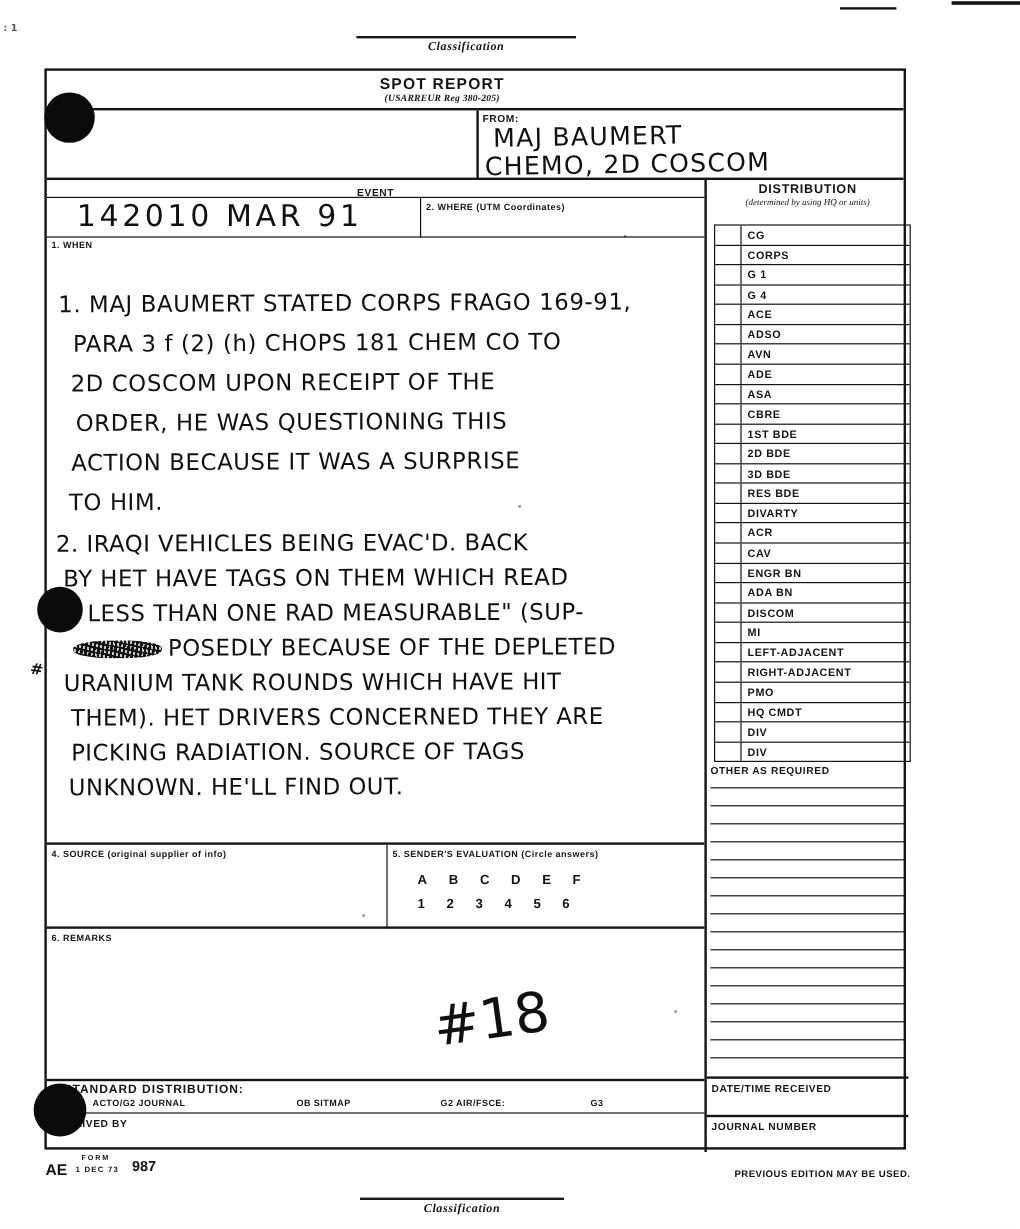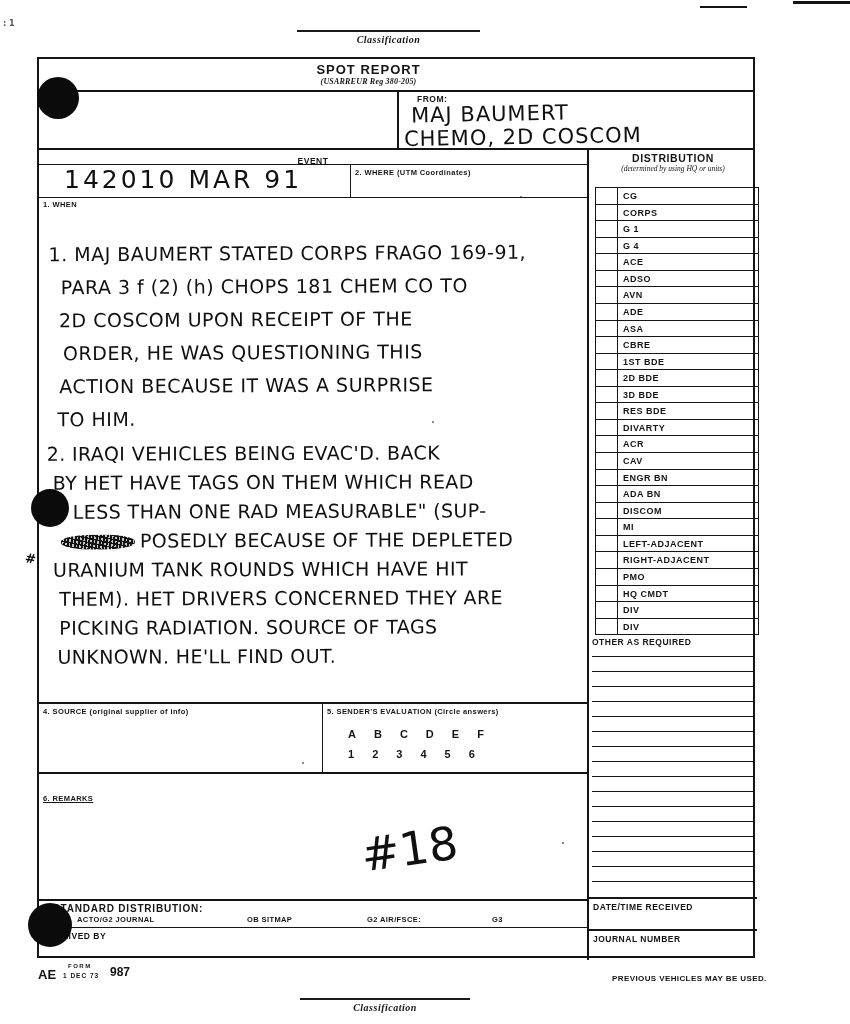--- a/index.html
+++ b/index.html
@@ -89,21 +89,21 @@
 
   <div class="form">
 
     <div class="title-row">
       <div class="title">SPOT REPORT</div>
       <div class="subtitle">(USARREUR Reg 380-205)</div>
     </div>
 
     <div class="from-row">
       <div class="from-cell">
-        <div class="abs lbl-md" style="left:18px;top:2px;">FROM:</div>
+        <div class="abs lbl-md" style="left:3px;top:2px;">FROM:</div>
         <div class="abs hw hw-from" style="left:12px;top:10px;transform:rotate(-1deg);">MAJ BAUMERT</div>
         <div class="abs hw hw-from" style="left:5px;top:33px;transform:rotate(-1deg);">CHEMO, 2D COSCOM</div>
       </div>
     </div>
 
     <div class="event-hdr">
       <span class="lbl-md">EVENT</span>
     </div>
 
     <div class="when-row">
@@ -155,21 +155,21 @@
           <span>2</span>
           <span>3</span>
           <span>4</span>
           <span>5</span>
           <span>6</span>
         </div>
       </div>
     </div>
 
     <div class="remarks-box">
-      <div class="abs lbl" style="left:4px;top:20px;text-decoration:underline;">6. REMARKS</div>
+      <div class="abs lbl" style="left:4px;top:3px;">6. REMARKS</div>
       <div class="abs hw hw-remark" style="left:322px;top:48px;">#18</div>
     </div>
 
     <div class="std-row">
       <div class="abs lbl-lg" style="left:14px;top:2px;">STANDARD DISTRIBUTION:</div>
       <div class="abs lbl" style="left:38px;top:14px;">ACTO/G2 JOURNAL</div>
       <div class="abs lbl" style="left:208px;top:14px;">OB SITMAP</div>
       <div class="abs lbl" style="left:328px;top:14px;">G2 AIR/FSCE:</div>
       <div class="abs lbl" style="left:453px;top:14px;">G3</div>
     </div>
@@ -324,17 +324,17 @@
   </div>
 
   <div class="redaction" style="left:37px;top:77px;width:42px;height:42px;"></div>
   <div class="redaction" style="left:31px;top:489px;width:38px;height:38px;"></div>
   <div class="redaction" style="left:28px;top:903px;width:44px;height:44px;"></div>
 
   <div class="abs" style="left:38px;top:967px;font:bold 13px 'Liberation Sans',sans-serif;">AE</div>
   <div class="abs" style="left:68px;top:963px;font:bold 6px 'Liberation Sans',sans-serif;letter-spacing:1.5px;">FORM</div>
   <div class="abs" style="left:63px;top:972px;font:bold 6.5px 'Liberation Sans',sans-serif;letter-spacing:1px;">1 DEC 73</div>
   <div class="abs" style="left:110px;top:965px;font:bold 12px 'Liberation Sans',sans-serif;">987</div>
-  <div class="abs" style="left:612px;top:974px;font:bold 8px 'Liberation Sans',sans-serif;letter-spacing:.4px;">PREVIOUS VEHICLES MAY BE USED.</div>
+  <div class="abs" style="left:612px;top:974px;font:bold 8px 'Liberation Sans',sans-serif;letter-spacing:.4px;">PREVIOUS EDITION MAY BE USED.</div>
 
   <div class="abs cls cls-rule" style="left:300px;top:998px;width:170px;">Classification</div>
 
 </div>
 
 </body></html>

